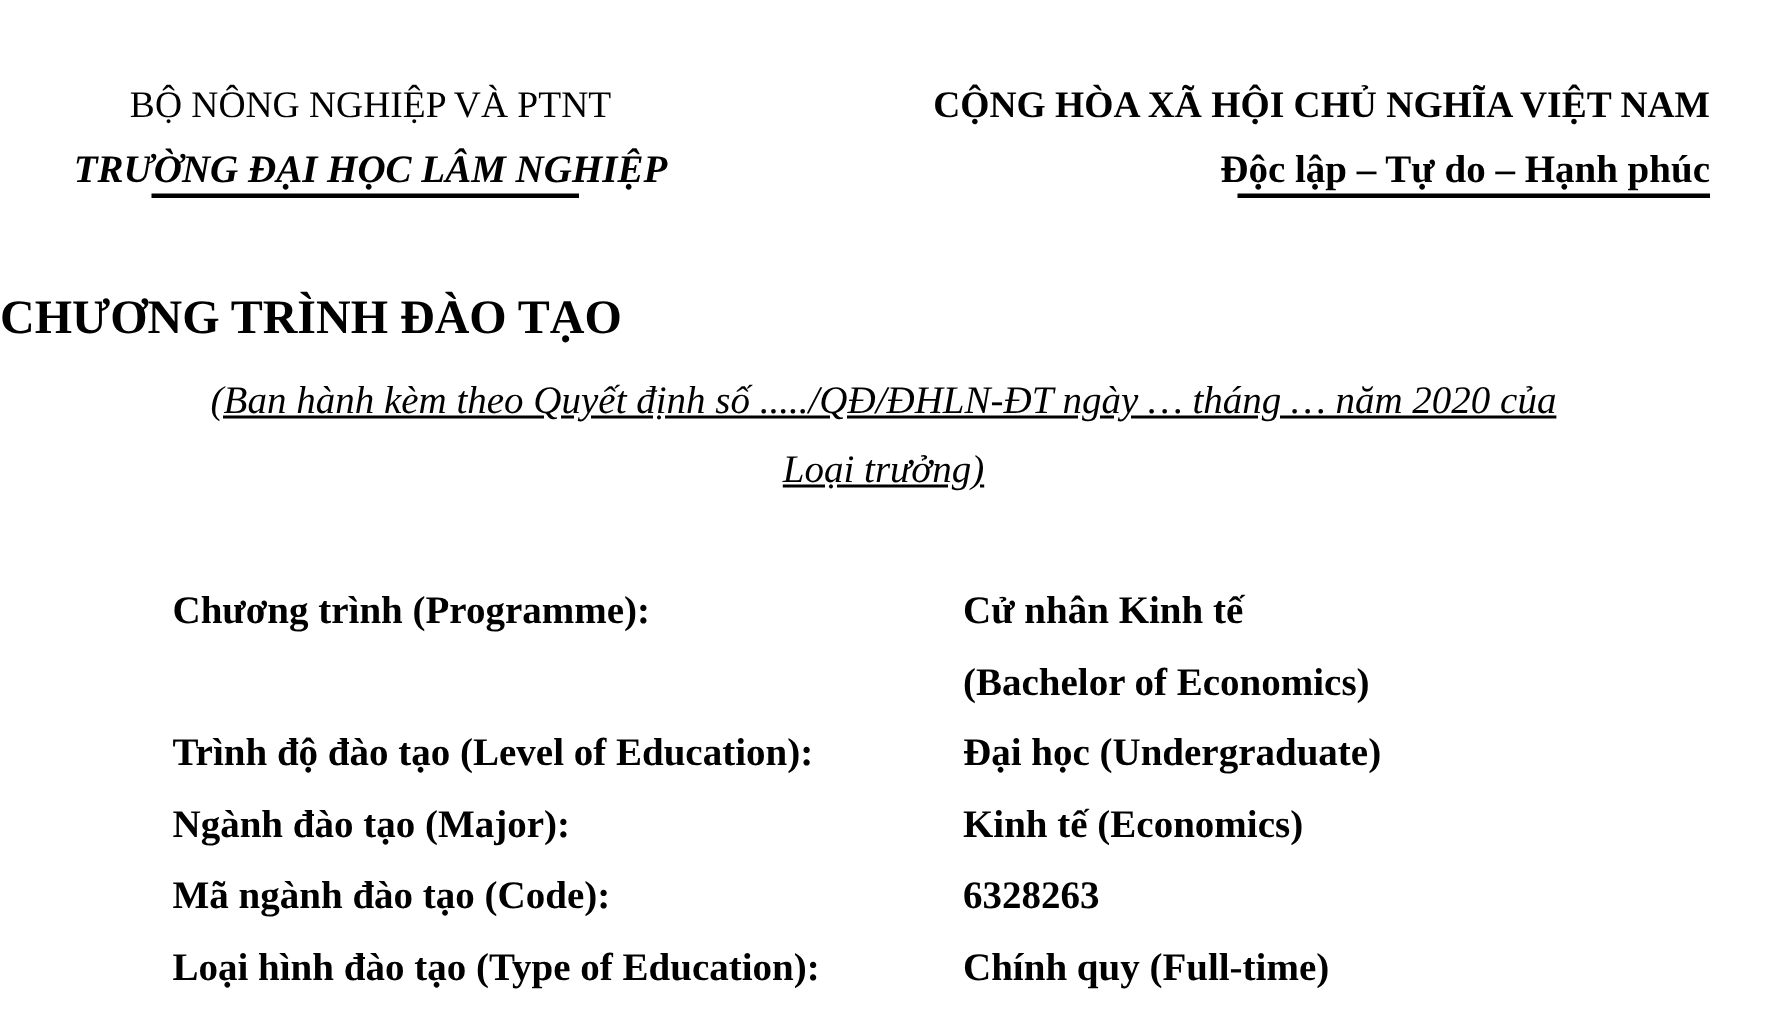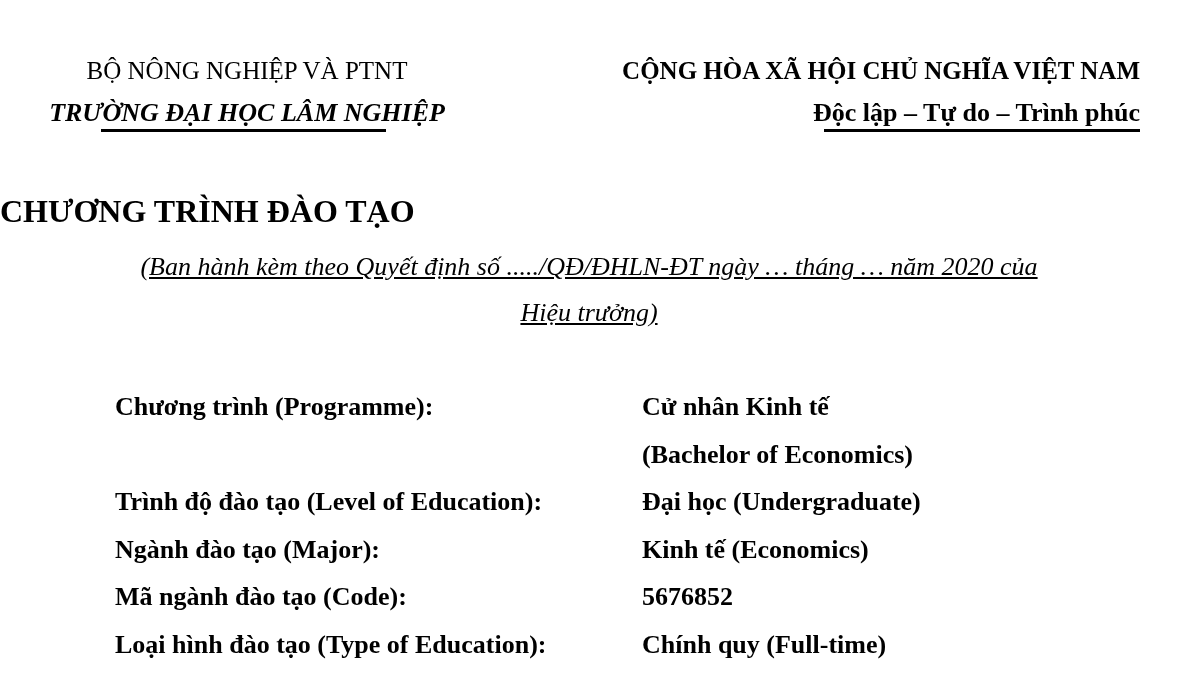--- a/index.html
+++ b/index.html
@@ -68,30 +68,30 @@
   <div class="header">
     <div class="header-left">
       <div class="h-line ministry">BỘ NÔNG NGHIỆP VÀ PTNT</div>
       <div class="h-line university">
         <span class="u-partial u-university">TRƯỜNG ĐẠI HỌC LÂM NGHIỆP</span>
       </div>
     </div>
     <div class="header-right">
       <div class="h-line nation">CỘNG HÒA XÃ HỘI CHỦ NGHĨA VIỆT NAM</div>
       <div class="h-line motto">
-        <span class="u-partial u-motto">Độc lập – Tự do – Trình phúc</span>
+        <span class="u-partial u-motto">Độc lập – Tự do – Hạnh phúc</span>
       </div>
     </div>
   </div>
 
   <div class="doc-title">CHƯƠNG TRÌNH ĐÀO TẠO</div>
 
   <div class="issuance">
     <div>(Ban hành kèm theo Quyết định số ...../QĐ/ĐHLN-ĐT ngày … tháng … năm 2020 của</div>
-    <div>Hiệu trưởng)</div>
+    <div>Loại trưởng)</div>
   </div>
 
   <div class="fields">
     <div class="frow">
       <div class="flabel">Chương trình (Programme):</div>
       <div class="fvalue">Cử nhân Kinh tế</div>
     </div>
     <div class="frow">
       <div class="flabel"></div>
       <div class="fvalue">(Bachelor of Economics)</div>
@@ -99,21 +99,21 @@
     <div class="frow">
       <div class="flabel">Trình độ đào tạo (Level of Education):</div>
       <div class="fvalue">Đại học (Undergraduate)</div>
     </div>
     <div class="frow">
       <div class="flabel">Ngành đào tạo (Major):</div>
       <div class="fvalue">Kinh tế (Economics)</div>
     </div>
     <div class="frow">
       <div class="flabel">Mã ngành đào tạo (Code):</div>
-      <div class="fvalue">5676852</div>
+      <div class="fvalue">6328263</div>
     </div>
     <div class="frow">
       <div class="flabel">Loại hình đào tạo (Type of Education):</div>
       <div class="fvalue">Chính quy (Full-time)</div>
     </div>
   </div>
 
 </div>
 
 </body></html>

